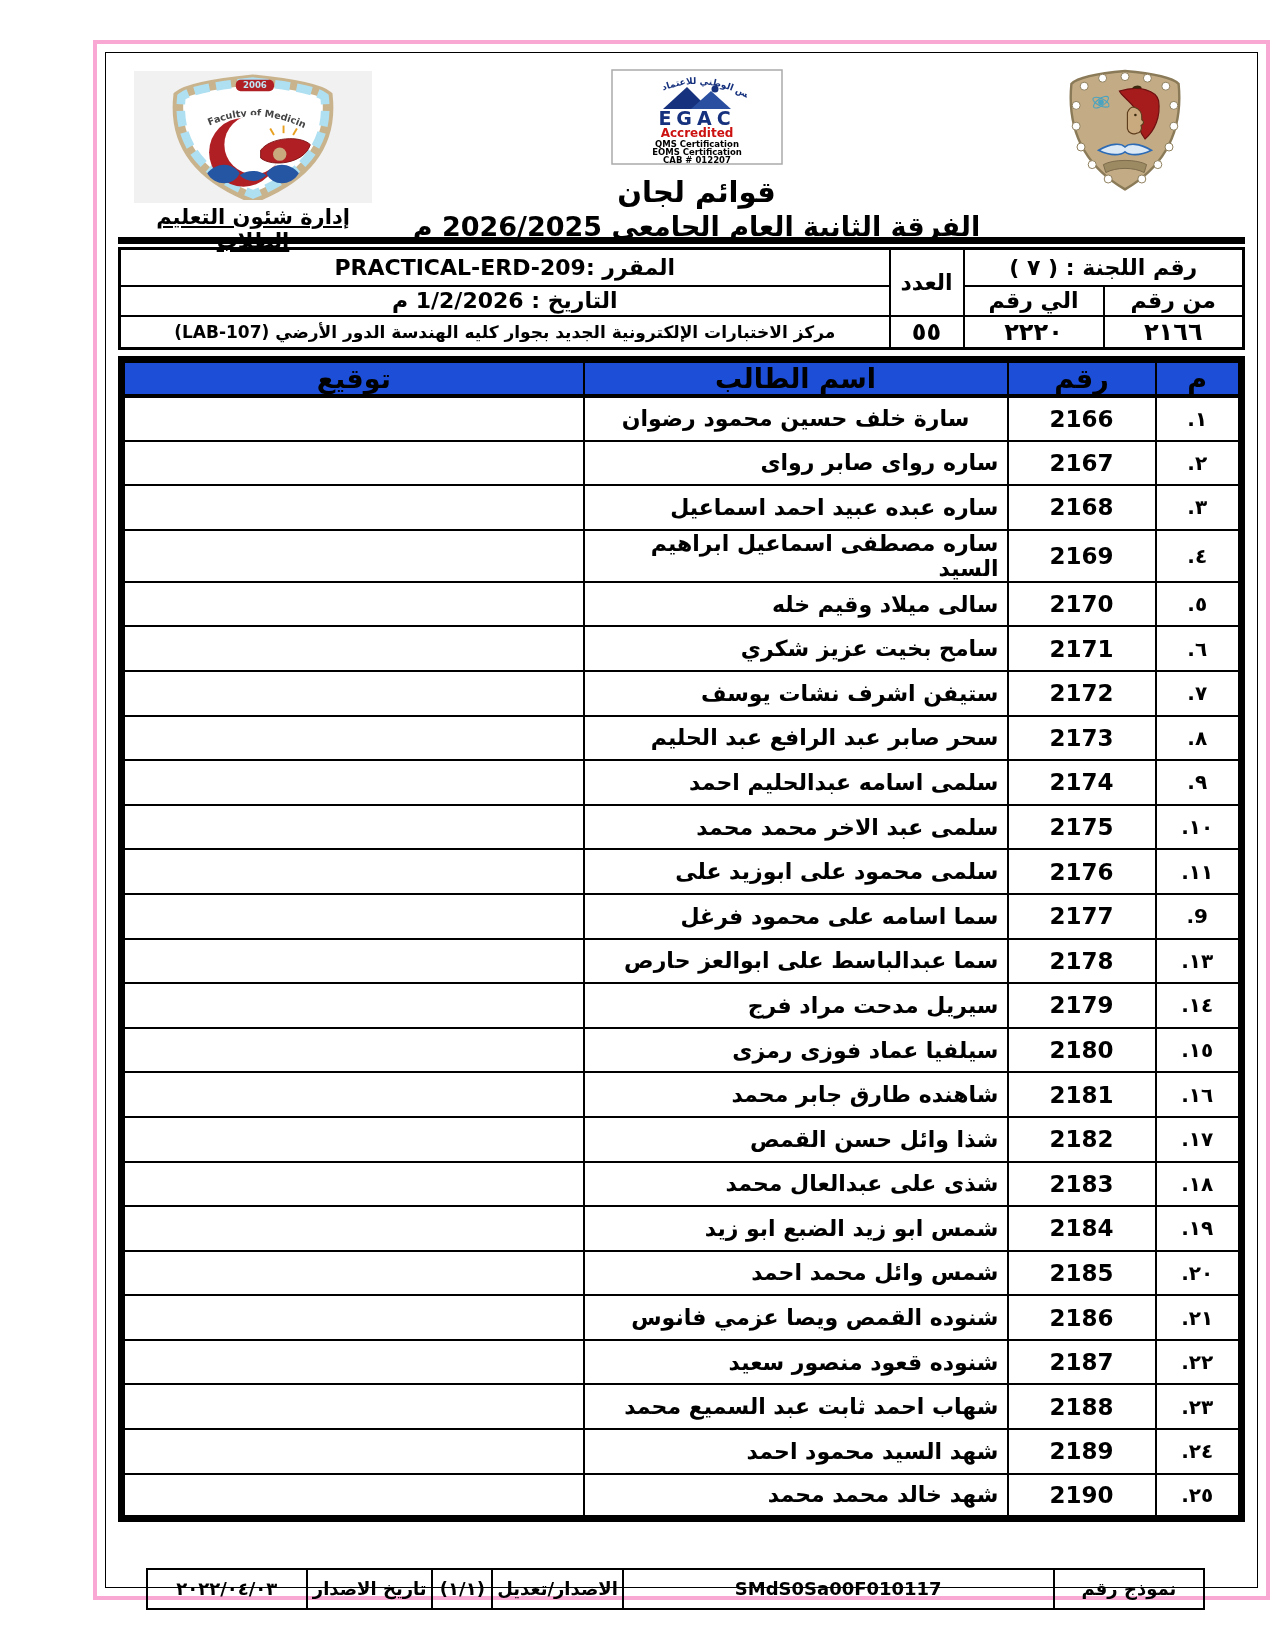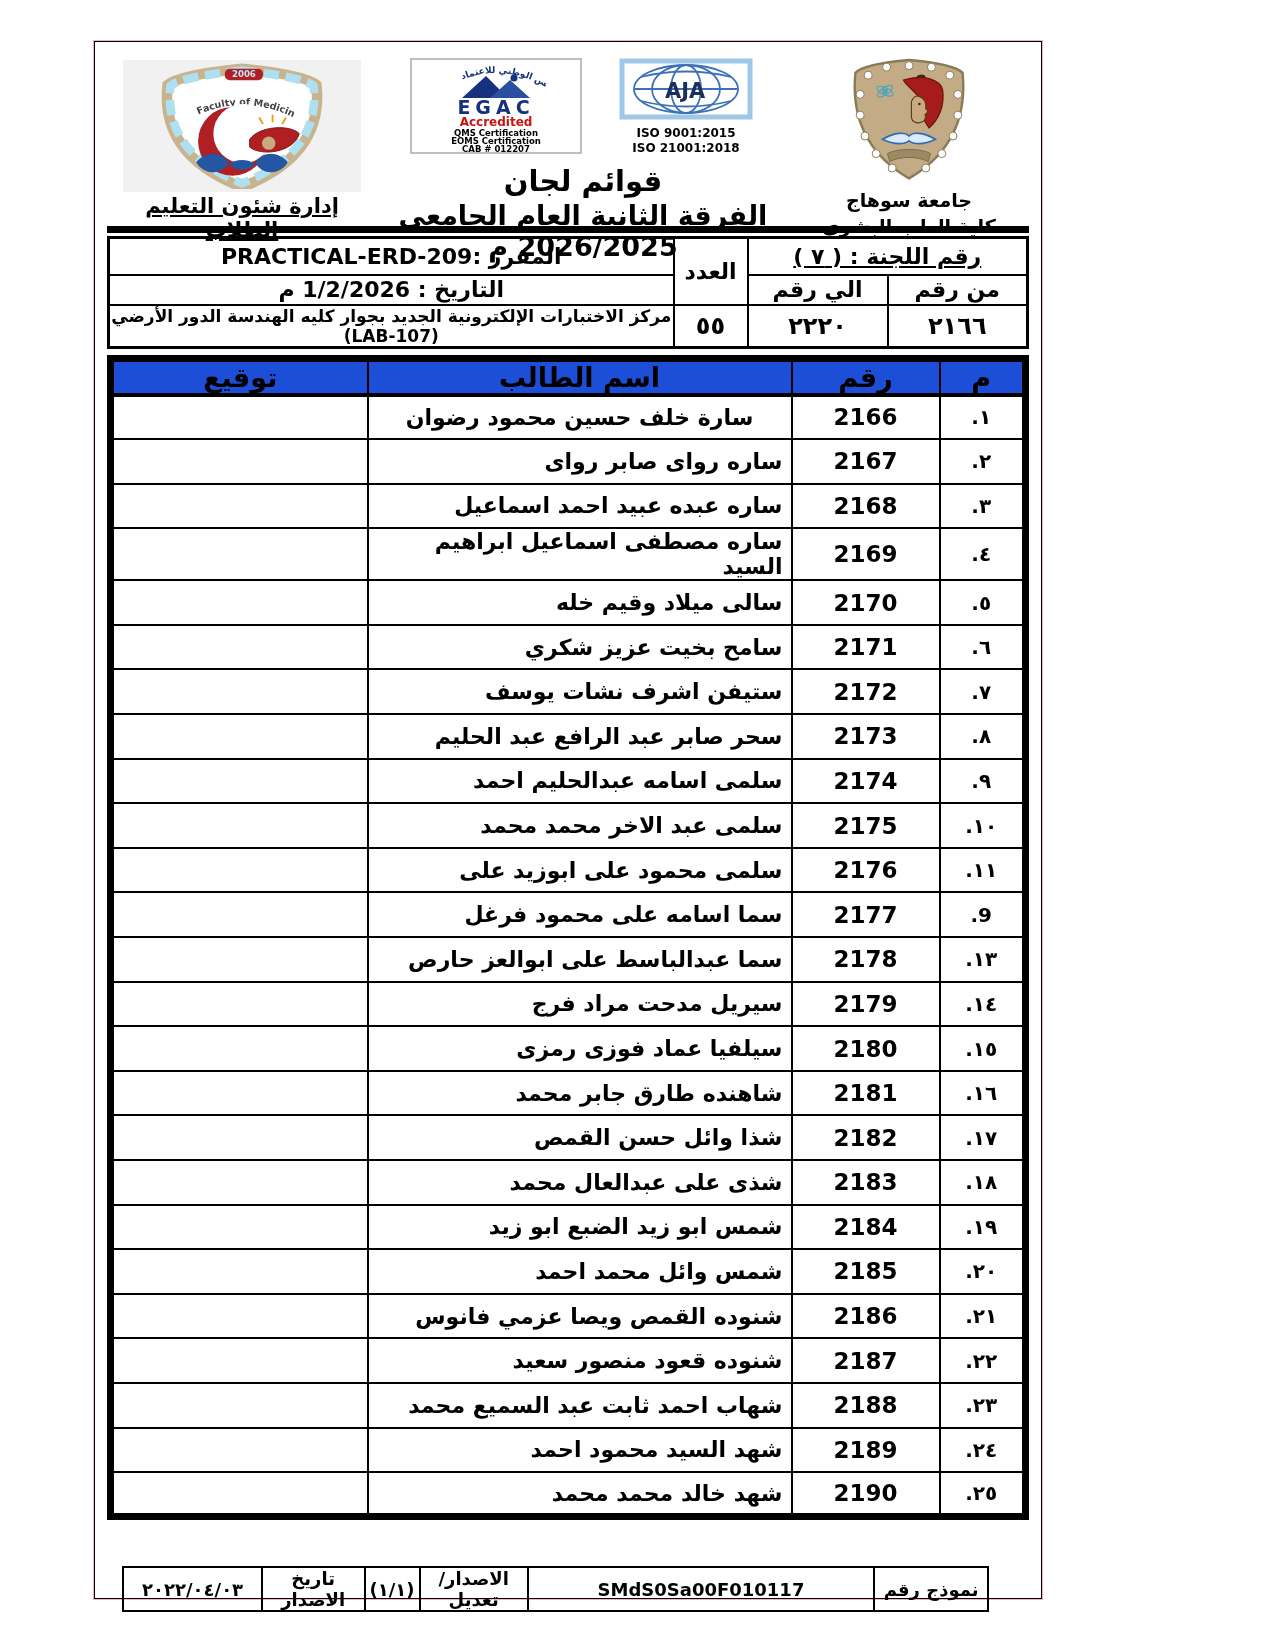--- a/index.html
+++ b/index.html
@@ -5,23 +5,23 @@
   * { box-sizing: border-box; margin: 0; padding: 0; }
   html,body { background:#fff; }
   body {
     width: 1275px; height: 1650px;
     font-family: "DejaVu Sans", "Liberation Sans", sans-serif;
     color:#000;
     position: relative;
   }
   .page {
     position:absolute; left:93px; top:40px;
-    width:950px; height:1560px;
-    border:1px solid #f9a8d4;
-    padding:0;
+    width:1177px; height:1560px;
+    border:4px solid #f9a8d4;
+    padding:8px;
   }
   .page-inner {
     width:100%; height:100%;
     border:1px solid #000;
     padding:10px 12px 0 12px;
   }
   
   .header { display:grid; grid-template-columns:270px 1fr 240px; align-items:start; height:172px; }
   .logo-left { text-align:center; padding-top:8px; }
   .logo-left .logo-box { width:238px; height:132px; background:#f1f1f1; margin:0 auto; display:flex; align-items:center; justify-content:center; }
@@ -33,21 +33,21 @@
   .iso-lines { font-size:12px; font-weight:800; line-height:1.25; margin-top:2px; text-align:center; }
   .title1 { font-size:29px; font-weight:800; margin-top:6px; }
   .title2 { font-size:27px; font-weight:800; margin-top:2px; direction:rtl; }
   .logo-right { text-align:center; padding-top:4px; }
   .uni-caption { font-size:19px; font-weight:800; direction:rtl; line-height:1.35; }
   
   .thick-rule { height:7px; background:#000; margin:2px 0 0 0; }
   
   .info-table { width:100%; border-collapse:collapse; border:3px solid #000; direction:rtl; margin-top:3px; }
   .info-table td { border:2px solid #000; font-weight:800; text-align:center; vertical-align:middle; }
-  .cell-committee { font-size:22px; height:37px;text-decoration:underline; }
+  .cell-committee { font-size:22px; height:37px; }
   .cell-range-label { font-size:22px; height:30px; width:140px; }
   .cell-count-label { font-size:22px; width:74px; }
   .cell-course { font-size:22px; }
   .cell-date { font-size:22px; }
   .cell-location { font-size:17px; height:33px; }
   .cell-range-value, .cell-count-value { font-size:24px; }
   
   .main-table { width:100%; border-collapse:collapse; border:7px solid #000; direction:rtl; margin-top:6px; }
   .main-table th { background:#1d4ed8; border:2px solid #000; border-bottom:4px solid #000; font-size:27px; font-weight:800; height:35px; }
   .main-table td { border:2px solid #000; height:44.6px; font-weight:800; vertical-align:middle; }
@@ -113,38 +113,20 @@
               <text font-size="9" font-weight="bold" fill="#16317d"><textPath href="#egArc" startOffset="12%">المجلس الوطني للاعتماد</textPath></text>
               <polygon points="52,40 76,18 98,40" fill="#16317d"></polygon>
               <polygon points="80,40 100,22 120,40" fill="#2a4fa0"></polygon>
               <circle cx="104" cy="20" r="3.5" fill="#16317d"></circle>
               <text x="86" y="56" font-size="19" font-weight="bold" fill="#16317d" text-anchor="middle" letter-spacing="5">EGAC</text>
               <text x="86" y="68" font-size="12" font-weight="bold" fill="#cc1111" text-anchor="middle">Accredited</text>
               <text x="86" y="78" font-size="8.5" font-weight="bold" fill="#000" text-anchor="middle">QMS Certification</text>
               <text x="86" y="86" font-size="8.5" font-weight="bold" fill="#000" text-anchor="middle">EOMS Certification</text>
               <text x="86" y="94" font-size="8.5" font-weight="bold" fill="#000" text-anchor="middle">CAB # 012207</text>
             </svg>
-          </div>
-          <div class="aja-wrap">
-            <svg width="134" height="62" viewBox="0 0 134 62">
-              <rect x="3" y="3" width="128" height="56" fill="#fff" stroke="#9fc7e8" stroke-width="5"></rect>
-              <g stroke="#3c71b8" stroke-width="1.8" fill="none">
-                <ellipse cx="67" cy="31" rx="52" ry="24"></ellipse>
-                <ellipse cx="67" cy="31" rx="34" ry="24"></ellipse>
-                <ellipse cx="67" cy="31" rx="15" ry="24"></ellipse>
-                <line x1="16" y1="31" x2="118" y2="31"></line>
-                <path d="M22,19 Q67,8 112,19"></path>
-                <path d="M22,43 Q67,54 112,43"></path>
-              </g>
-              <text x="46" y="40" font-size="21" font-weight="bold" fill="#1a2f5e">AJA</text>
-            </svg>
-            <div class="iso-lines">
-              <div>ISO 9001:2015</div>
-              <div>ISO 21001:2018</div>
-            </div>
           </div>
         </div>
         <div class="title1">قوائم لجان</div>
         <div class="title2">الفرقة الثانية العام الجامعي 2026/2025 م</div>
       </div>
 
       <div class="logo-right">
         <svg width="122" height="128" viewBox="0 0 150 160">
           <path d="M75,5 C110,8 135,14 142,21 C146,62 138,116 75,153 C12,116 4,62 8,21 C15,14 40,8 75,5 Z" fill="#c3ac85" stroke="#8a7a57" stroke-width="3"></path>
           <g fill="#ffffff" stroke="#8a7a57" stroke-width="1.2">
@@ -169,24 +151,20 @@
             <ellipse cx="45" cy="44" rx="11" ry="4.5" fill="none" stroke="#4aa3c0" stroke-width="1.4" transform="rotate(25 45 44)"></ellipse>
             <ellipse cx="45" cy="44" rx="11" ry="4.5" fill="none" stroke="#4aa3c0" stroke-width="1.4" transform="rotate(-35 45 44)"></ellipse>
           </g>
           <path d="M68,30 C94,22 114,30 117,42 C120,62 112,80 100,90 C92,80 88,62 86,50 C80,42 70,35 68,30 Z" fill="#a61c1c" stroke="#6e1010" stroke-width="1.5"></path>
           <path d="M84,26 C88,22 94,22 96,26 C92,27 88,27 84,26 Z" fill="#3a2a10"></path>
           <path d="M86,50 C93,52 97,58 96,66 C99,68 99,71 95,73 C97,78 94,83 89,83 C84,85 79,82 78,77 L78,57 C80,52 83,50 86,50 Z" fill="#c9a97e" stroke="#5a3a1a" stroke-width="1.4"></path>
           <circle cx="88" cy="60" r="1.6" fill="#3a2a10"></circle>
           <path d="M42,104 C58,95 70,95 75,100 C80,95 92,95 108,104 C92,112 80,110 75,106 C70,110 58,112 42,104 Z" fill="#dce9f7" stroke="#2d6bb5" stroke-width="2"></path>
           <path d="M48,122 C60,115 90,115 102,122 L99,132 C86,125 64,125 51,132 Z" fill="#9c8a62" stroke="#7a6a4a" stroke-width="1.2"></path>
         </svg>
-        <div class="uni-caption">
-          <div>جامعة سوهاج</div>
-          <div>كلية الطب البشرى</div>
-        </div>
       </div>
     </div>
 
     <div class="thick-rule"></div>
 
     <table class="info-table" dir="rtl">
       <tbody>
           <tr>
         <td colspan="2" class="cell-committee">رقم اللجنة : ( ٧ )</td>
         <td rowspan="2" class="cell-count-label">العدد</td>

